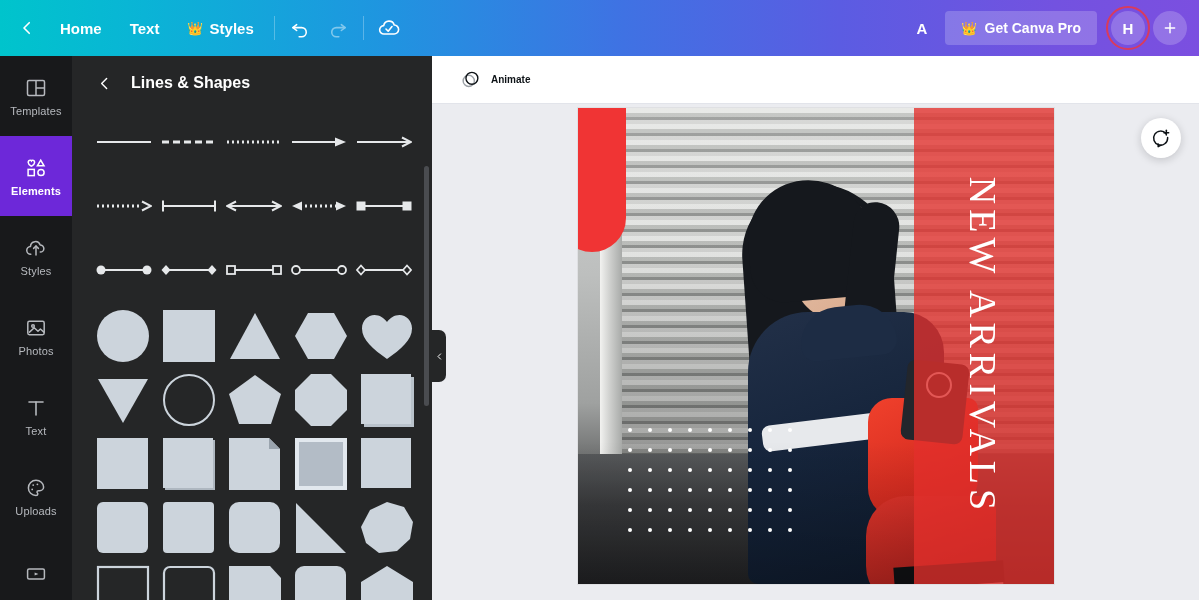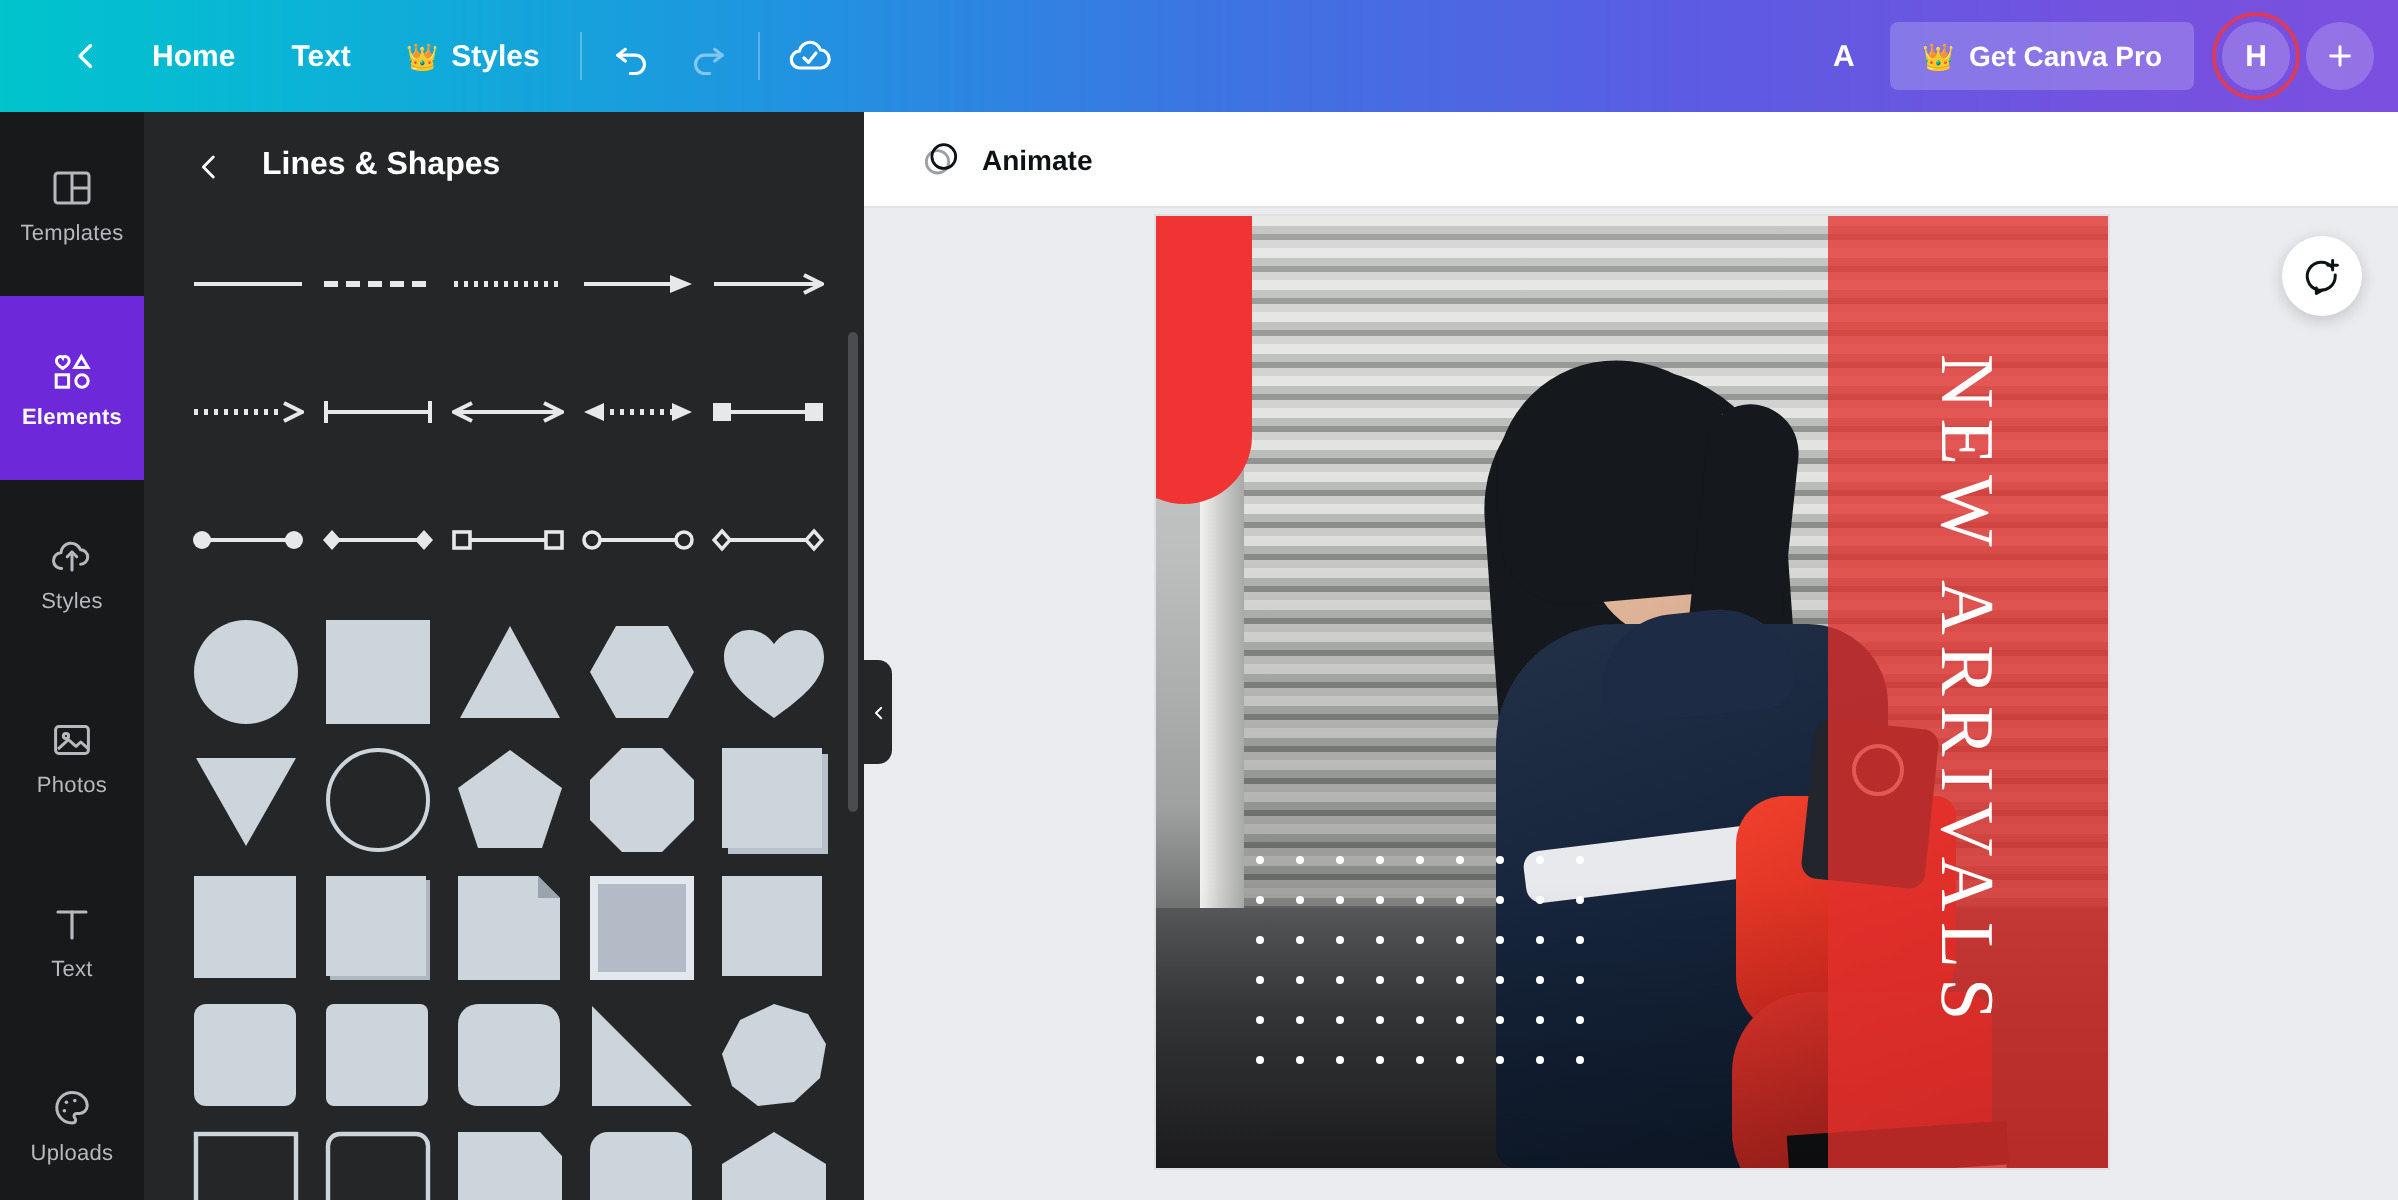--- a/index.html
+++ b/index.html
@@ -11,21 +11,21 @@
   }
   #app { position: relative; width: 1199px; height: 600px; }
 
   
   #header {
     position: absolute; top: 0; left: 0; width: 1199px; height: 56px;
     background: linear-gradient(90deg,#00c4cc 0%, #0ab4d6 12%, #1f95e0 32%, #3f72e3 52%, #5b5ce2 70%, #7352e0 88%, #7b4fe0 100%);
     display: flex; align-items: center;
     z-index: 40;
   }
-  .hdr-left { display: flex; align-items: center; height: 100%; padding-left: 12px; margin-left: 16px; }
+  .hdr-left { display: flex; align-items: center; height: 100%; padding-left: 12px; }
   .hdr-right { display: flex; align-items: center; height: 100%; margin-left: auto; padding-right: 12px; }
   .hdr-btn {
     color: #fff; font-size: 15px; font-weight: bold;
     padding: 7px 14px; border-radius: 4px; cursor: pointer;
     display: flex; align-items: center; gap: 6px; white-space: nowrap;
   }
   .back-chevron { padding: 8px 10px 8px 6px; cursor: pointer; display: flex; align-items: center; }
   .crown { font-size: 13px; line-height: 1; }
   .hdr-sep { width: 1px; height: 24px; background: rgba(255,255,255,.28); margin: 0 6px; }
   .icon-btn {
@@ -57,21 +57,21 @@
     font-size: 20px; font-weight: 300; margin-left: 8px;
     display: flex; align-items: center; justify-content: center; cursor: pointer;
   }
 
   
   #rail {
     position: absolute; left: 0; top: 56px; width: 72px; height: 544px;
     background: #18191b; overflow: hidden; z-index: 30;
   }
   .rail-item {
-    height: 92px; display: flex; flex-direction: column;
+    height: 80px; display: flex; flex-direction: column;
     align-items: center; justify-content: center; gap: 5px;
     cursor: pointer; color: #b6b9be; position: relative;
   }
   .rail-item.active { background: #6d28d9; color: #fff; }
   .rail-item.active .rail-label { color: #fff; font-weight: bold; }
   .rail-label { font-size: 11px; letter-spacing: .15px; }
   .rail-icon { width: 24px; height: 24px; display: block; }
 
   
   #panel {
@@ -128,21 +128,21 @@
     background: #ebecf0;
   }
   #editor-toolbar {
     position: absolute; top: 0; left: 0; right: 0; height: 48px;
     background: #fff; border-bottom: 1px solid #e2e4ea;
     display: flex; align-items: center; padding-left: 18px;
   }
   .animate-btn {
     display: flex; align-items: center; gap: 10px;
     padding: 6px 10px; border-radius: 4px; cursor: pointer;
-    color: #0d1216; font-size: 14px; font-weight: bold;
+    color: #0d1216; font-size: 10px; font-weight: bold;
   }
 
   #canvas-area {
     position: absolute; top: 48px; left: 0; right: 0; bottom: 0;
     display: flex; align-items: flex-start; justify-content: center;
   }
   #design {
     position: relative; width: 476px; height: 476px;
     margin-top: 4px;
     background: #d8dade;

